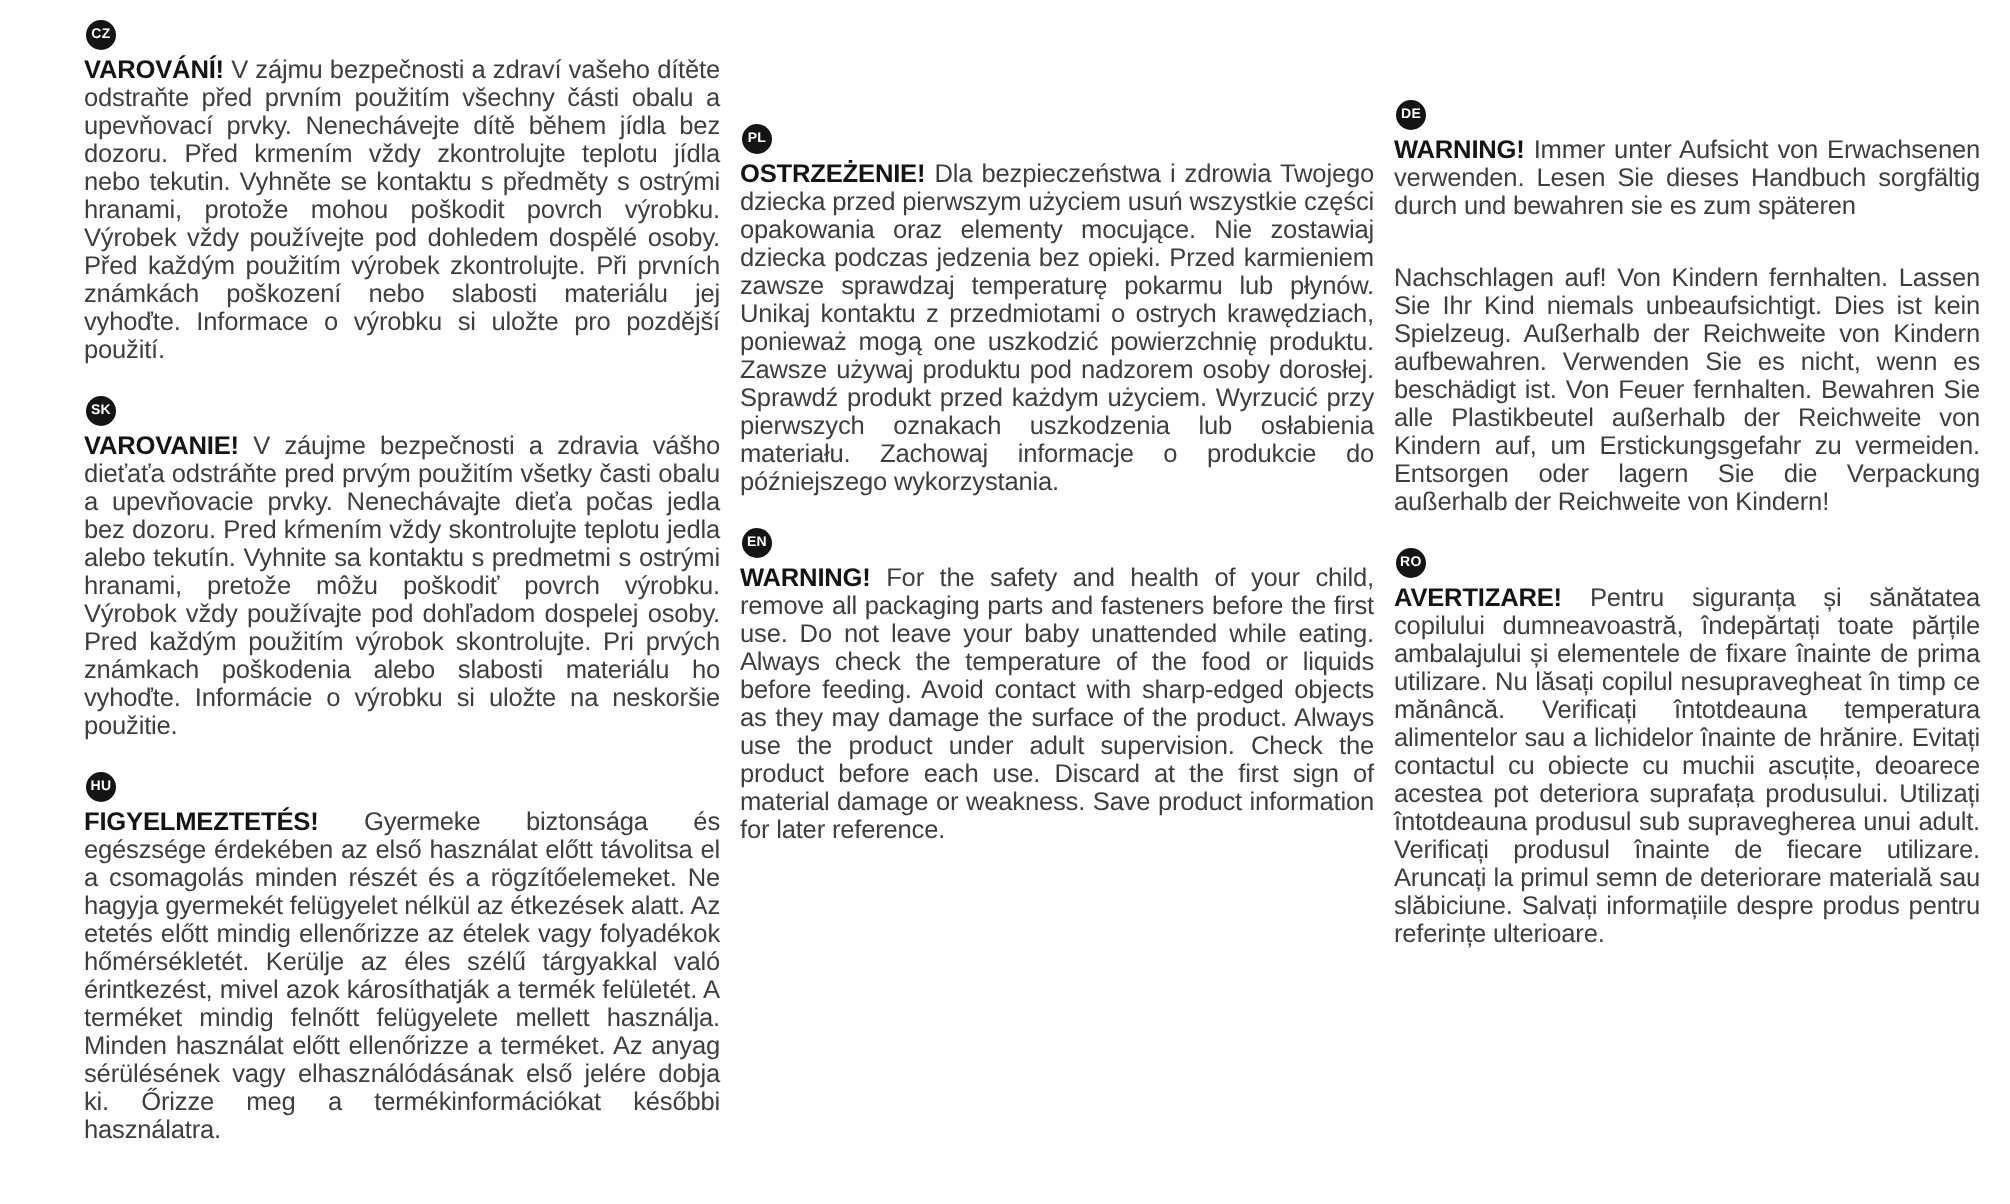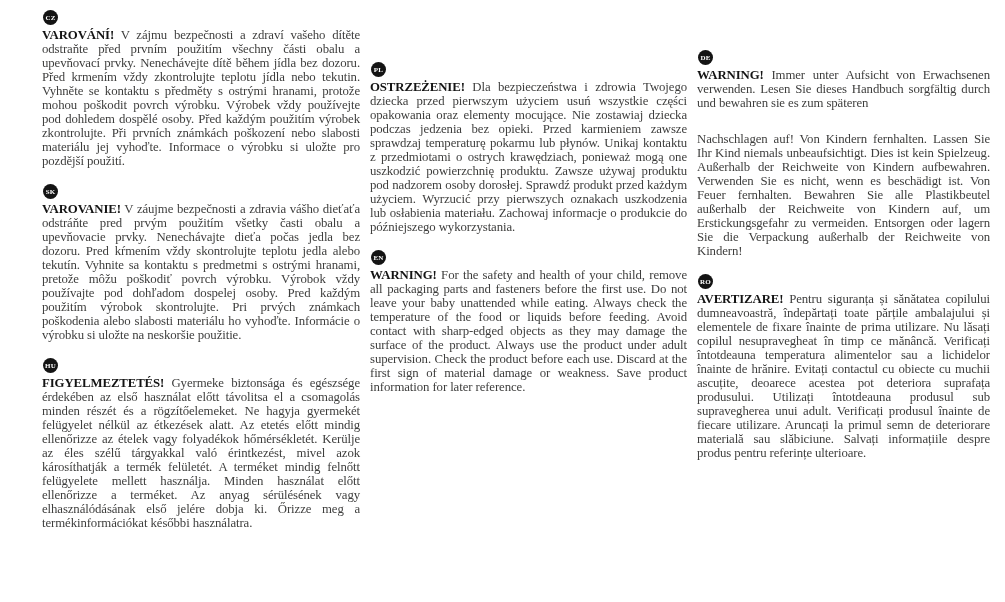--- a/index.html
+++ b/index.html
@@ -2,21 +2,21 @@
 <html style="--bg: #ffffff; --body-color: #3e3e3d; --heading-color: #141414; --badge-bg: #141414; --badge-fg: #ffffff;"><head>
 <meta charset="utf-8">
 <style>
   :root{
     --bg:#ffffff;
     --body-color:#3e3e3d;
     --heading-color:#141414;
     --badge-bg:#141414;
     --badge-fg:#ffffff;
   }
-  *{box-sizing:border-box;font-family:Liberation Serif, serif;}
+  *{box-sizing:border-box;}
   html,body{margin:0;padding:0;}
   body{
     width:1005px;height:602px;overflow:hidden;
     background:var(--bg);
     font-family:"Liberation Sans","DejaVu Sans",sans-serif;
   }
   .page{position:relative;width:1005px;height:602px;background:var(--bg);}
   .col{position:absolute;top:0;}
   .col-1{left:42px;width:318px;padding-top:10px;}
   .col-2{left:370px;width:317px;padding-top:62px;}

